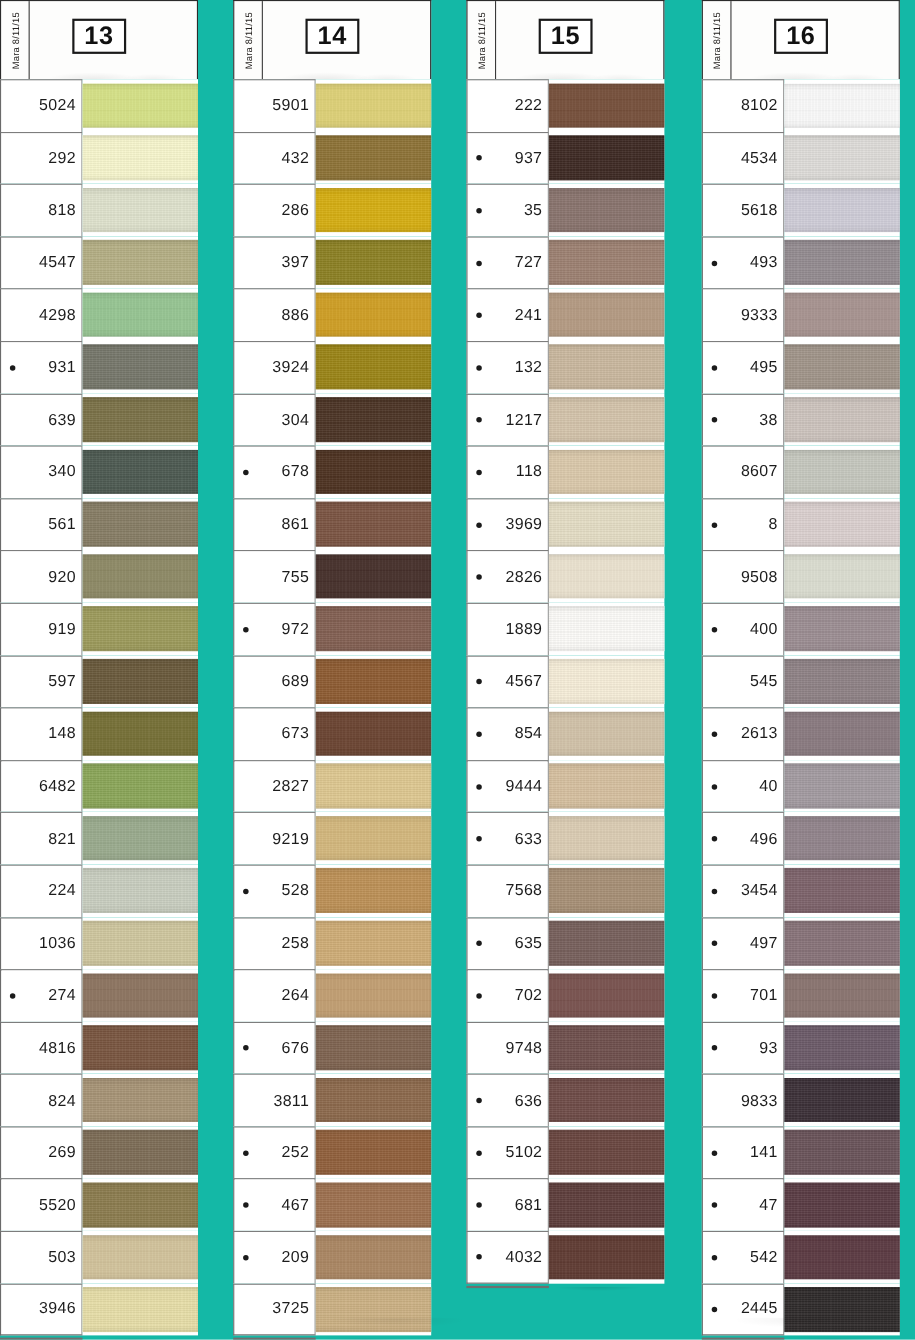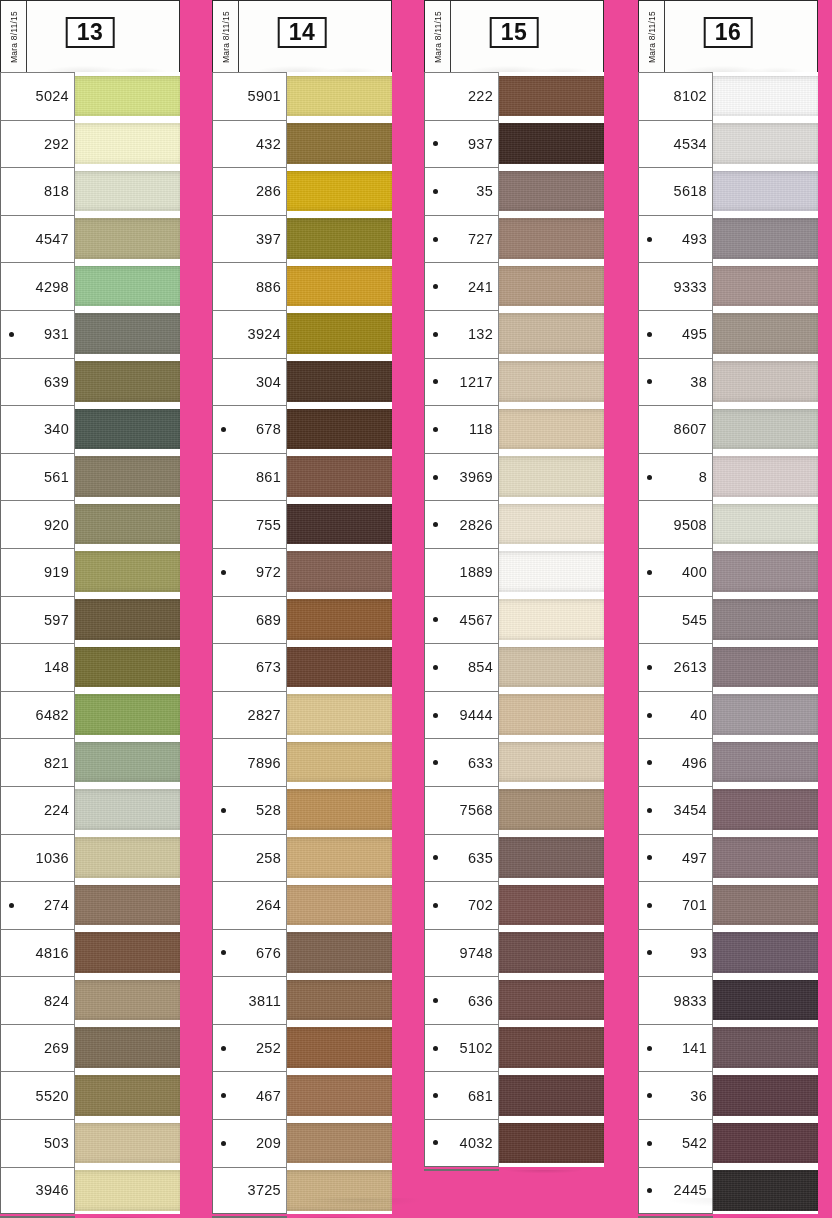--- a/index.html
+++ b/index.html
@@ -11,21 +11,21 @@
     width: 832px;
     height: 1218px;
     font-family: "Liberation Sans", sans-serif;
     overflow: hidden;
     position: relative;
   }
   #sheet {
     position: relative;
     width: 832px;
     height: 1218px;
-    background: #ec4899;
+    background: #14b8a6;
   }
   .card {
     position: absolute;
     top: 0;
     width: 180px;
     height: 1218px;
   }
   .card-header {
     position: relative;
     height: 72px;
@@ -534,21 +534,21 @@
             <span class="dot hidden"></span>
             <span class="num">2827</span>
           </div>
           <div class="swatch-cell">
             <div class="swatch" style="background-color: rgb(221, 199, 144);"></div>
           </div>
         </div>
         <div class="row">
           <div class="label-cell">
             <span class="dot hidden"></span>
-            <span class="num">7896</span>
+            <span class="num">9219</span>
           </div>
           <div class="swatch-cell">
             <div class="swatch" style="background-color: rgb(212, 184, 125);"></div>
           </div>
         </div>
         <div class="row">
           <div class="label-cell">
             <span class="dot"></span>
             <span class="num">528</span>
           </div>
@@ -1050,21 +1050,21 @@
             <span class="dot"></span>
             <span class="num">141</span>
           </div>
           <div class="swatch-cell">
             <div class="swatch" style="background-color: rgb(106, 84, 90);"></div>
           </div>
         </div>
         <div class="row">
           <div class="label-cell">
             <span class="dot"></span>
-            <span class="num">36</span>
+            <span class="num">47</span>
           </div>
           <div class="swatch-cell">
             <div class="swatch" style="background-color: rgb(90, 60, 68);"></div>
           </div>
         </div>
         <div class="row">
           <div class="label-cell">
             <span class="dot"></span>
             <span class="num">542</span>
           </div>

